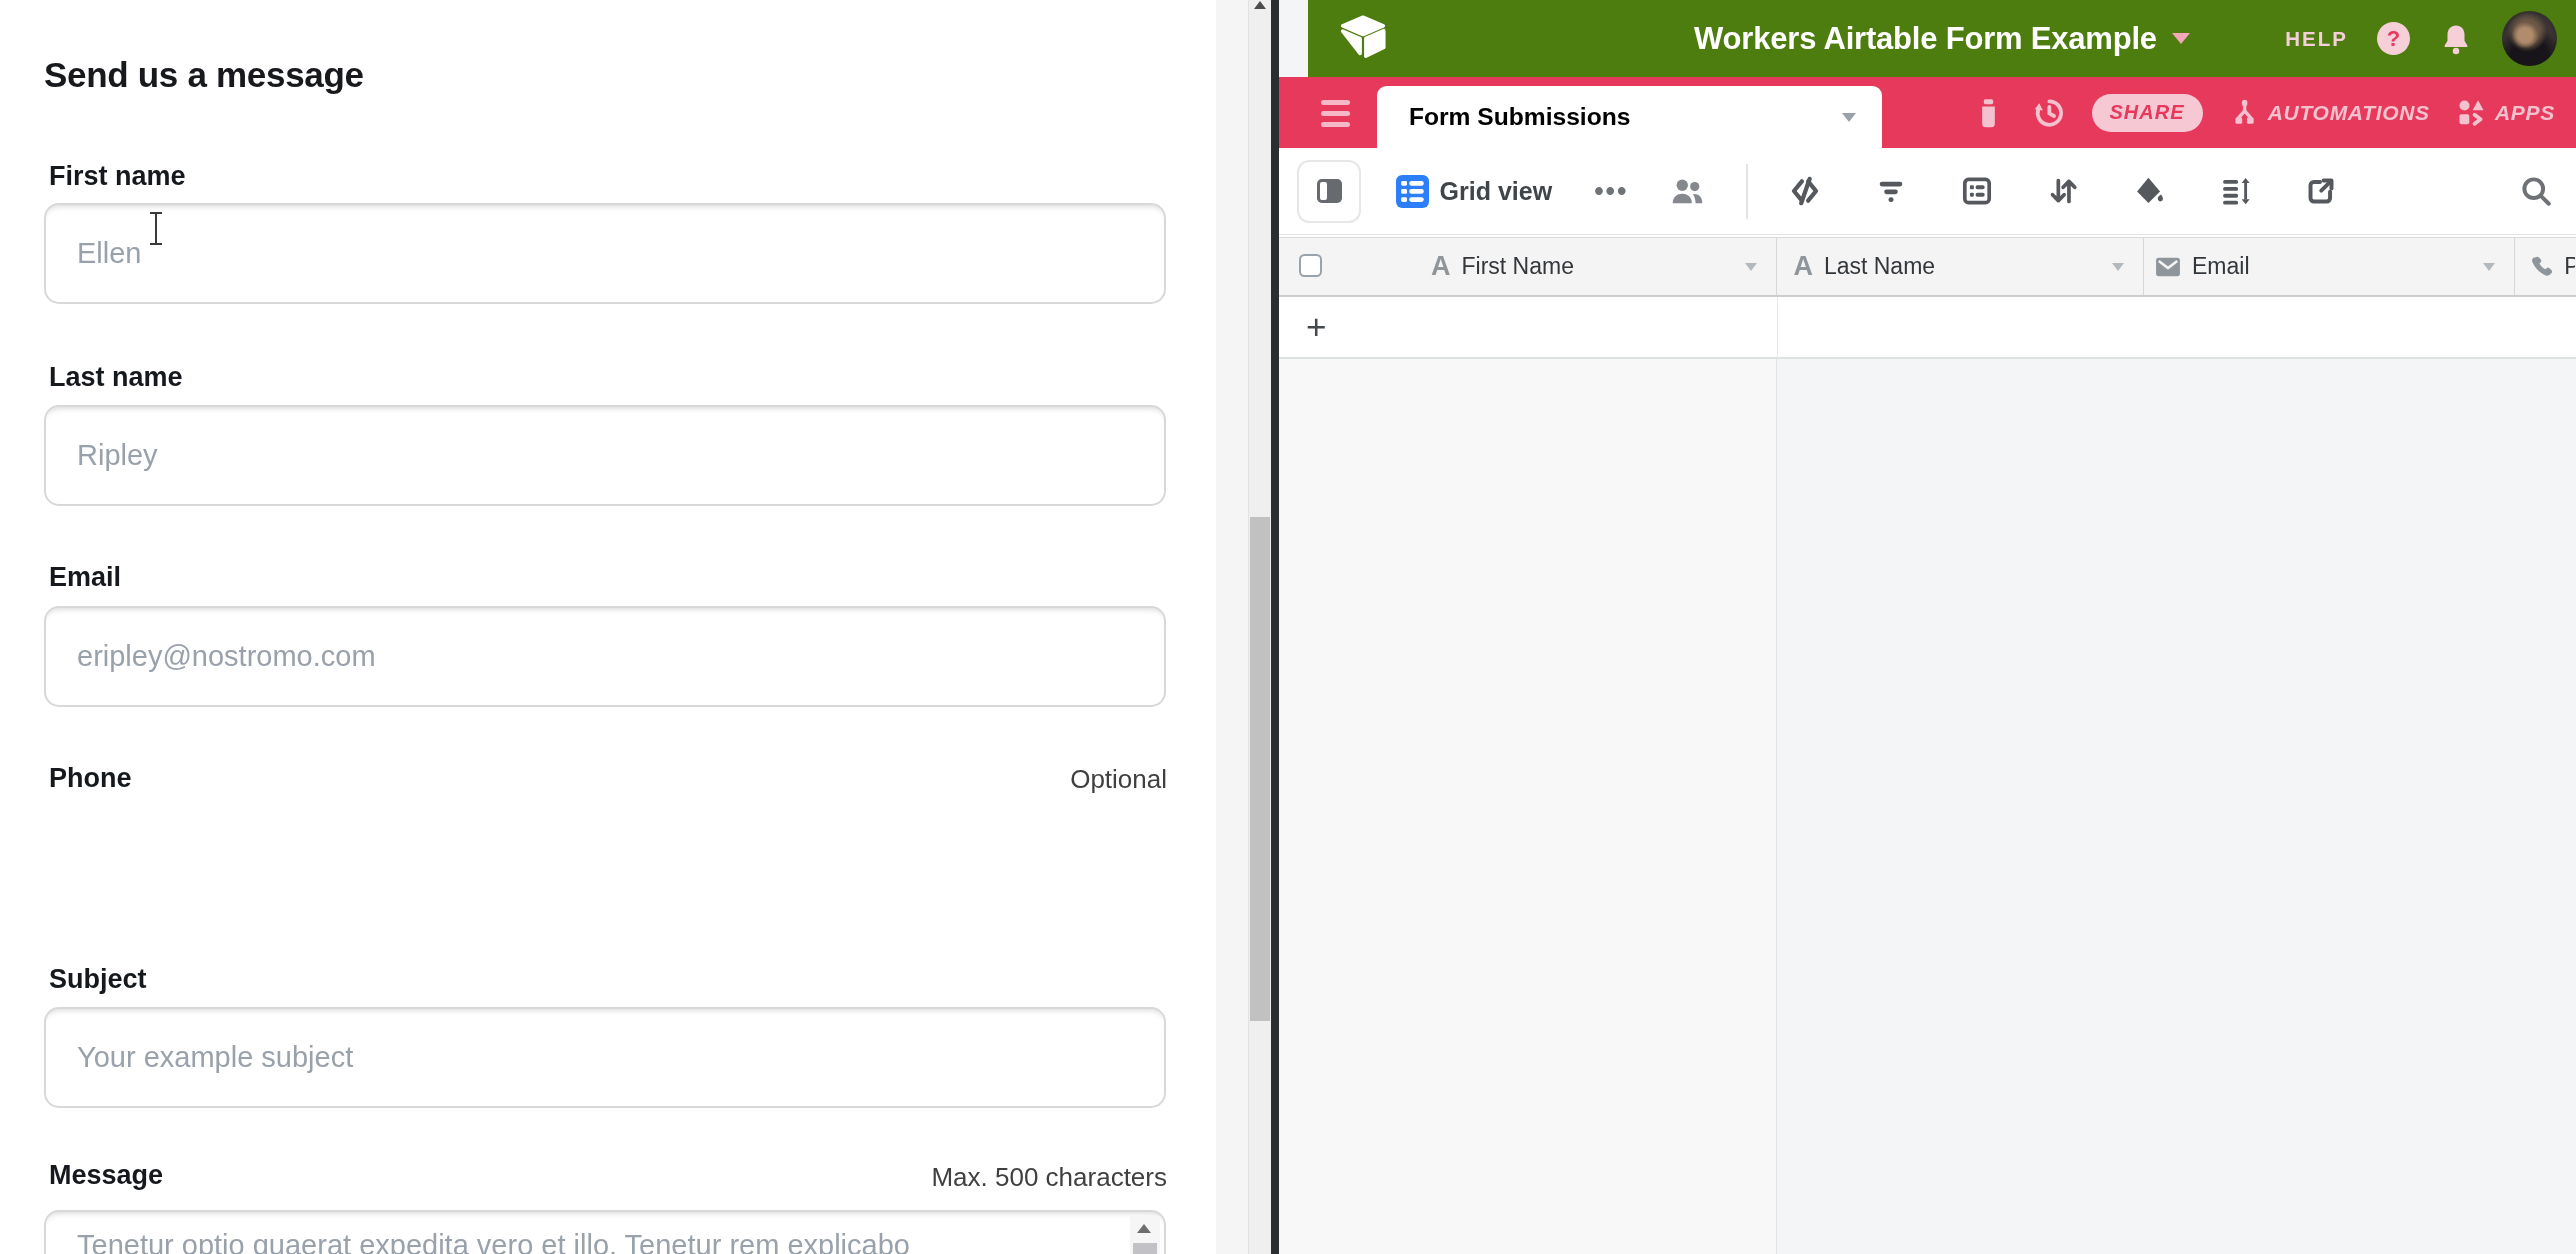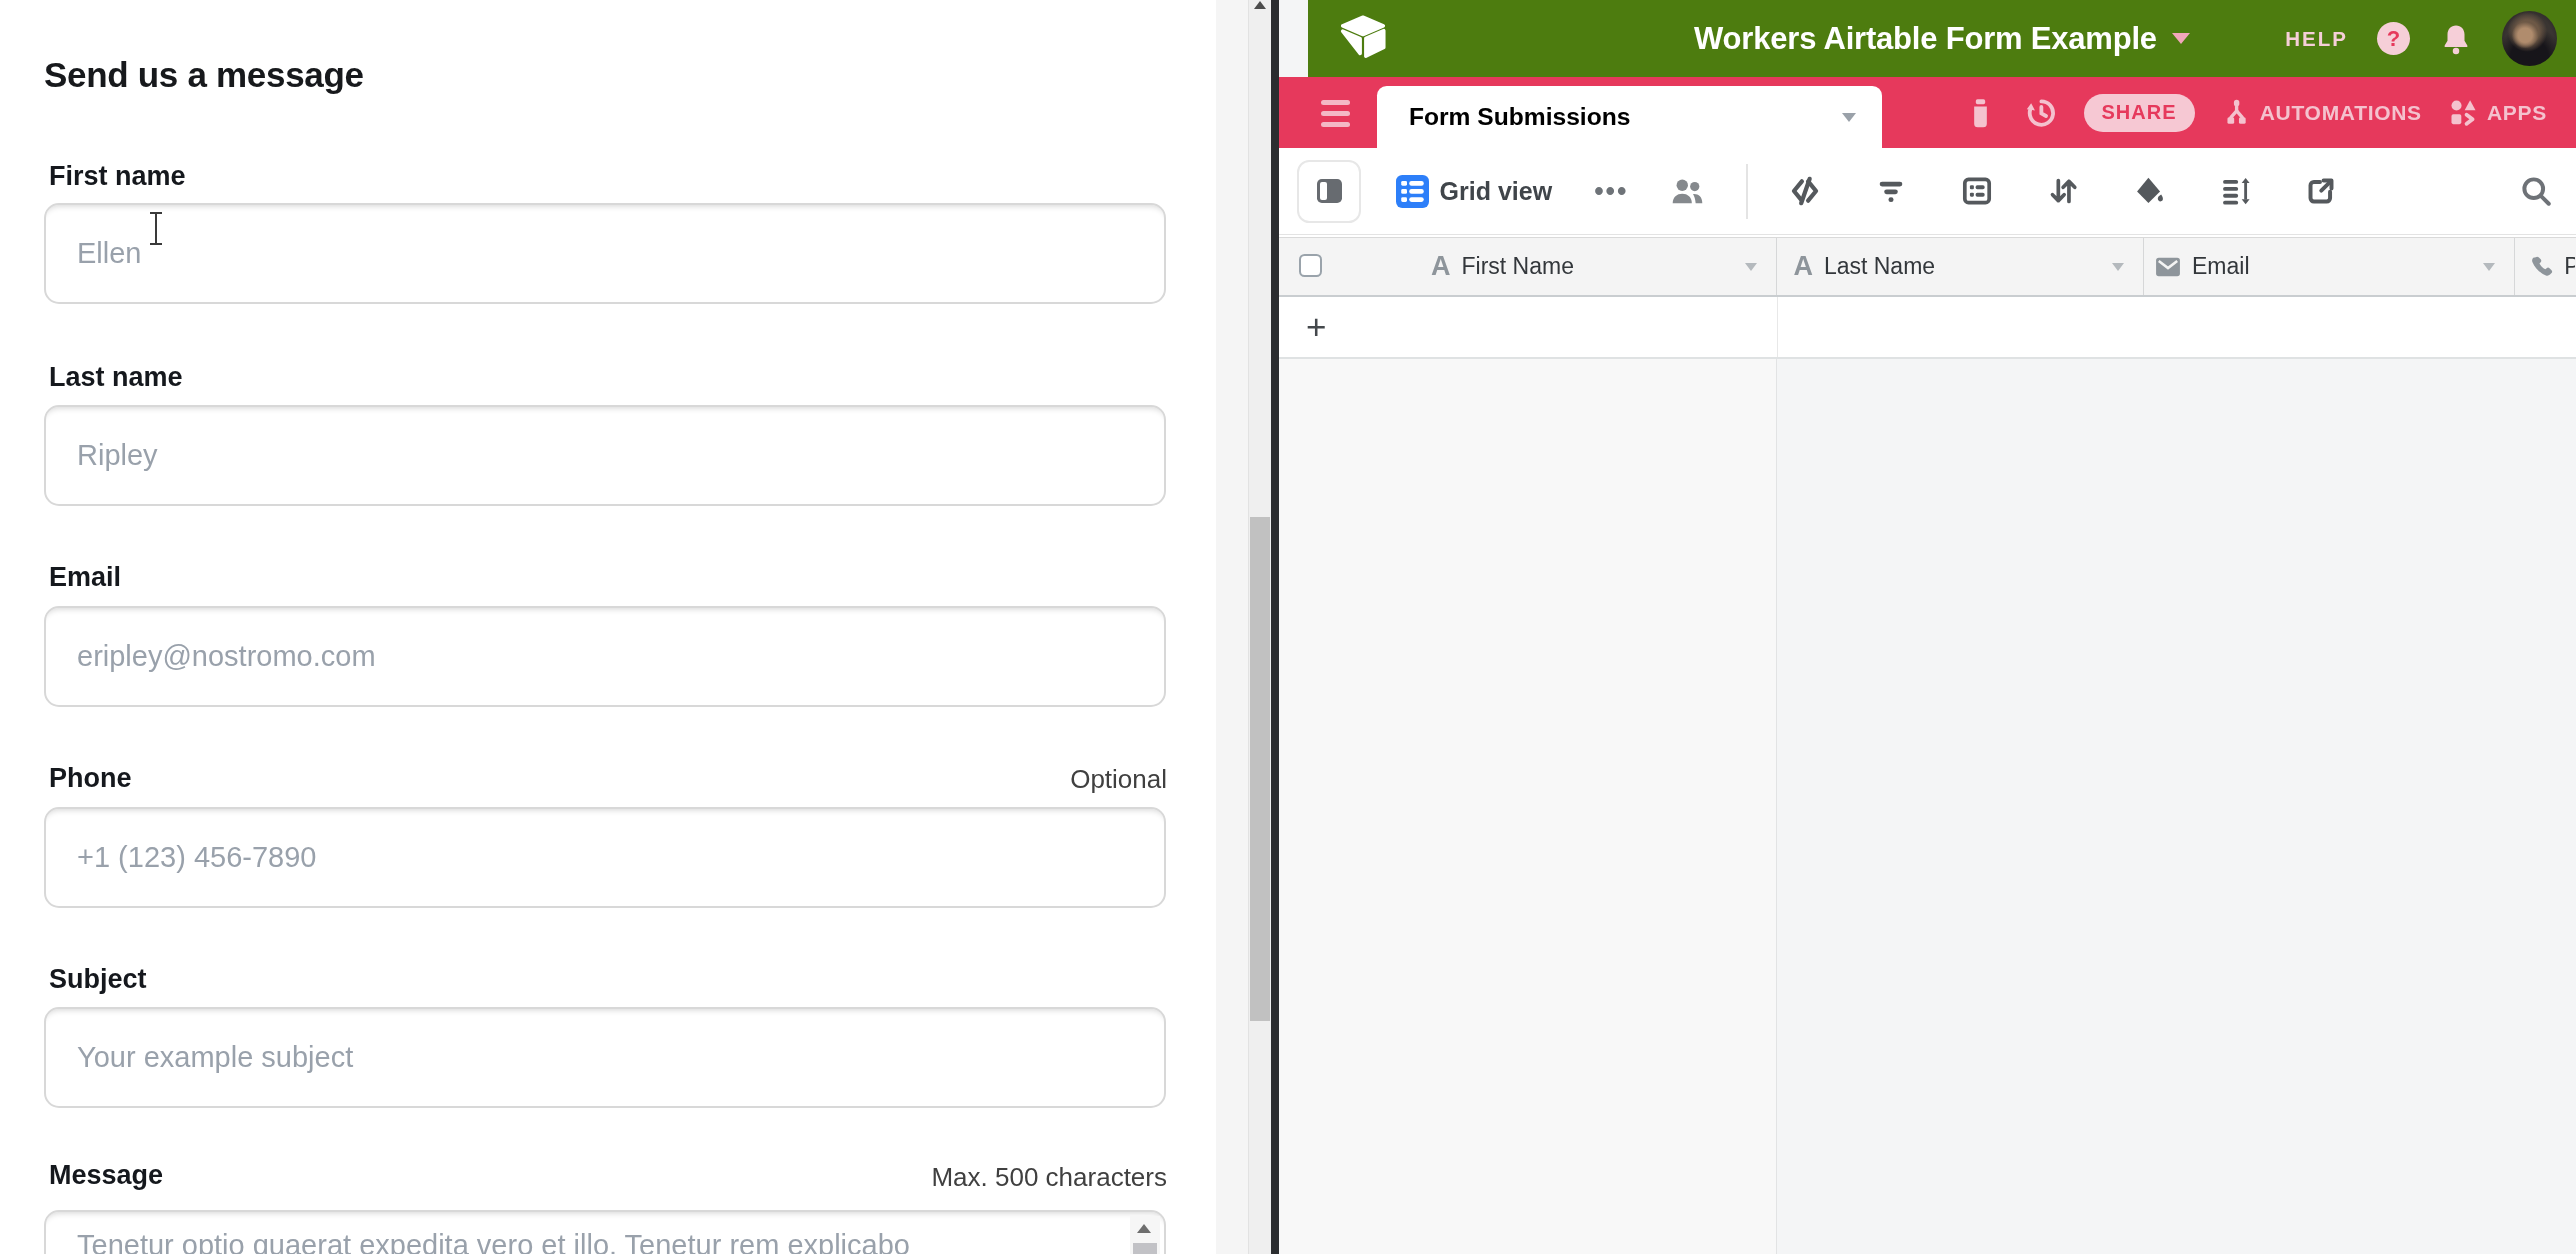--- a/index.html
+++ b/index.html
@@ -70,22 +70,22 @@
   .at-tabbar { position:relative; height:71px; background:#e6395c; }
   .hamburger { position:absolute; left:42px; top:22.5px; width:29px; display:flex;
                flex-direction:column; gap:5.5px; }
   .hamburger span { display:block; height:5.5px; border-radius:2.7px; background:#f4b8c6; }
   .at-tab { position:absolute; left:98px; top:9px; width:505px; height:62px; background:#ffffff;
             border-radius:9.6px 9.6px 0 0; display:flex; align-items:center; padding-left:32px; }
   .at-tab-label { font-size:24.6px; font-weight:700; color:#000000; }
   .at-tab-caret { position:absolute; right:26px; top:27px; width:0; height:0;
                   border-left:7.5px solid transparent; border-right:7.5px solid transparent;
                   border-top:9.6px solid #9aa1a9; }
-  .at-tab-right { position:absolute; right:29px; top:0; height:71px; display:flex;
-                  align-items:center; gap:26px; }
+  .at-tab-right { position:absolute; right:21px; top:0; height:71px; display:flex;
+                  align-items:center; gap:26px;font-style:italic; }
   .pink-ic { color:#f4c2ce; }
   .share-pill { width:111px; height:38px; border-radius:19px; background:#f6c8d3; color:#e6395c;
                 font-size:20px; font-weight:800; letter-spacing:1px; display:flex;
                 align-items:center; justify-content:center; }
   .pill-group { display:flex; align-items:center; gap:8.2px; }
   .pill-group .lbl { color:#f4c2ce; font-size:21px; font-weight:700; letter-spacing:0.7px; }
 
   
   .at-toolbar { position:relative; height:87px; background:#ffffff; border-bottom:1.4px solid #e3e3e3;
                 display:flex; align-items:center; padding-left:18.4px; }
@@ -151,21 +151,20 @@
     </div>
 
     <label class="f-label" style="top:362px">Last name</label>
     <input class="f-input" style="top: 405px;" type="text" placeholder="Ripley">
 
     <label class="f-label" style="top:562px">Email</label>
     <input class="f-input" style="top: 606px;" type="text" placeholder="eripley@nostromo.com">
 
     <label class="f-label" style="top:763px">Phone</label>
     <span class="f-note" style="top:764px">Optional</span>
-    <input class="f-input" style="top: 807px;" type="text" placeholder="+1 (123) 456-7890">
 
     <label class="f-label" style="top:964px">Subject</label>
     <input class="f-input" style="top: 1007px;" type="text" placeholder="Your example subject">
 
     <label class="f-label" style="top:1160px">Message</label>
     <span class="f-note" style="top:1162px">Max. 500 characters</span>
     <div class="msgbox">
       <div class="msg-placeholder">Tenetur optio quaerat expedita vero et illo. Tenetur rem explicabo</div>
       <div class="msg-scroll">
         <div class="msg-up"></div>

